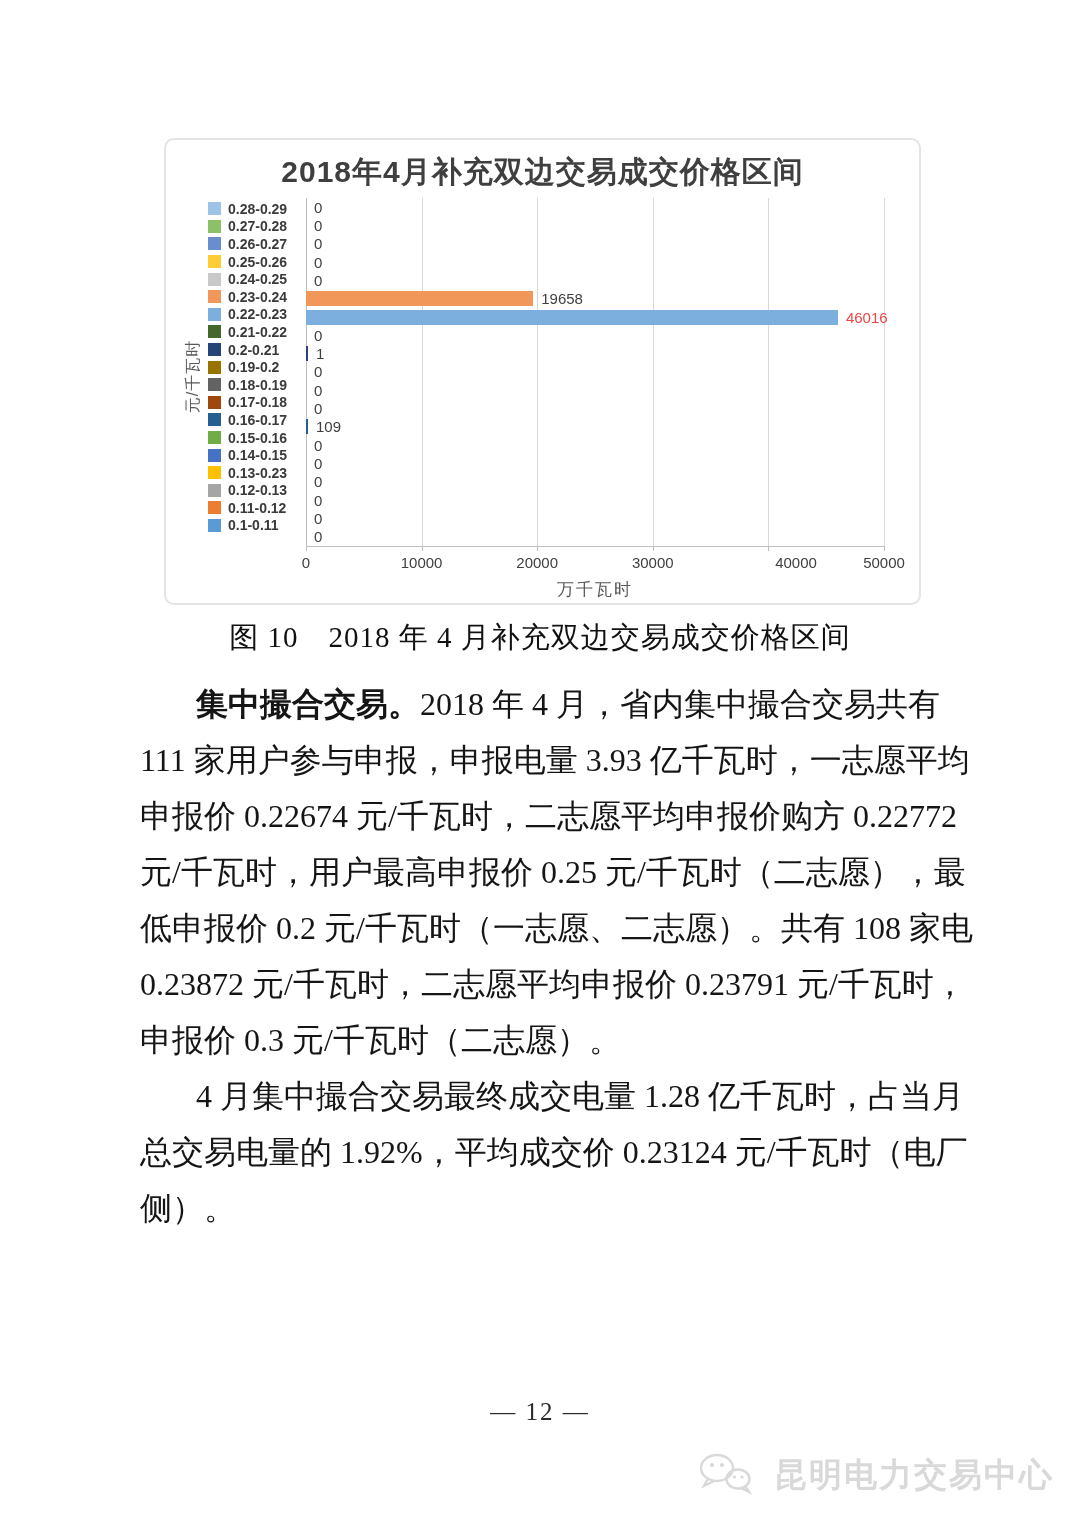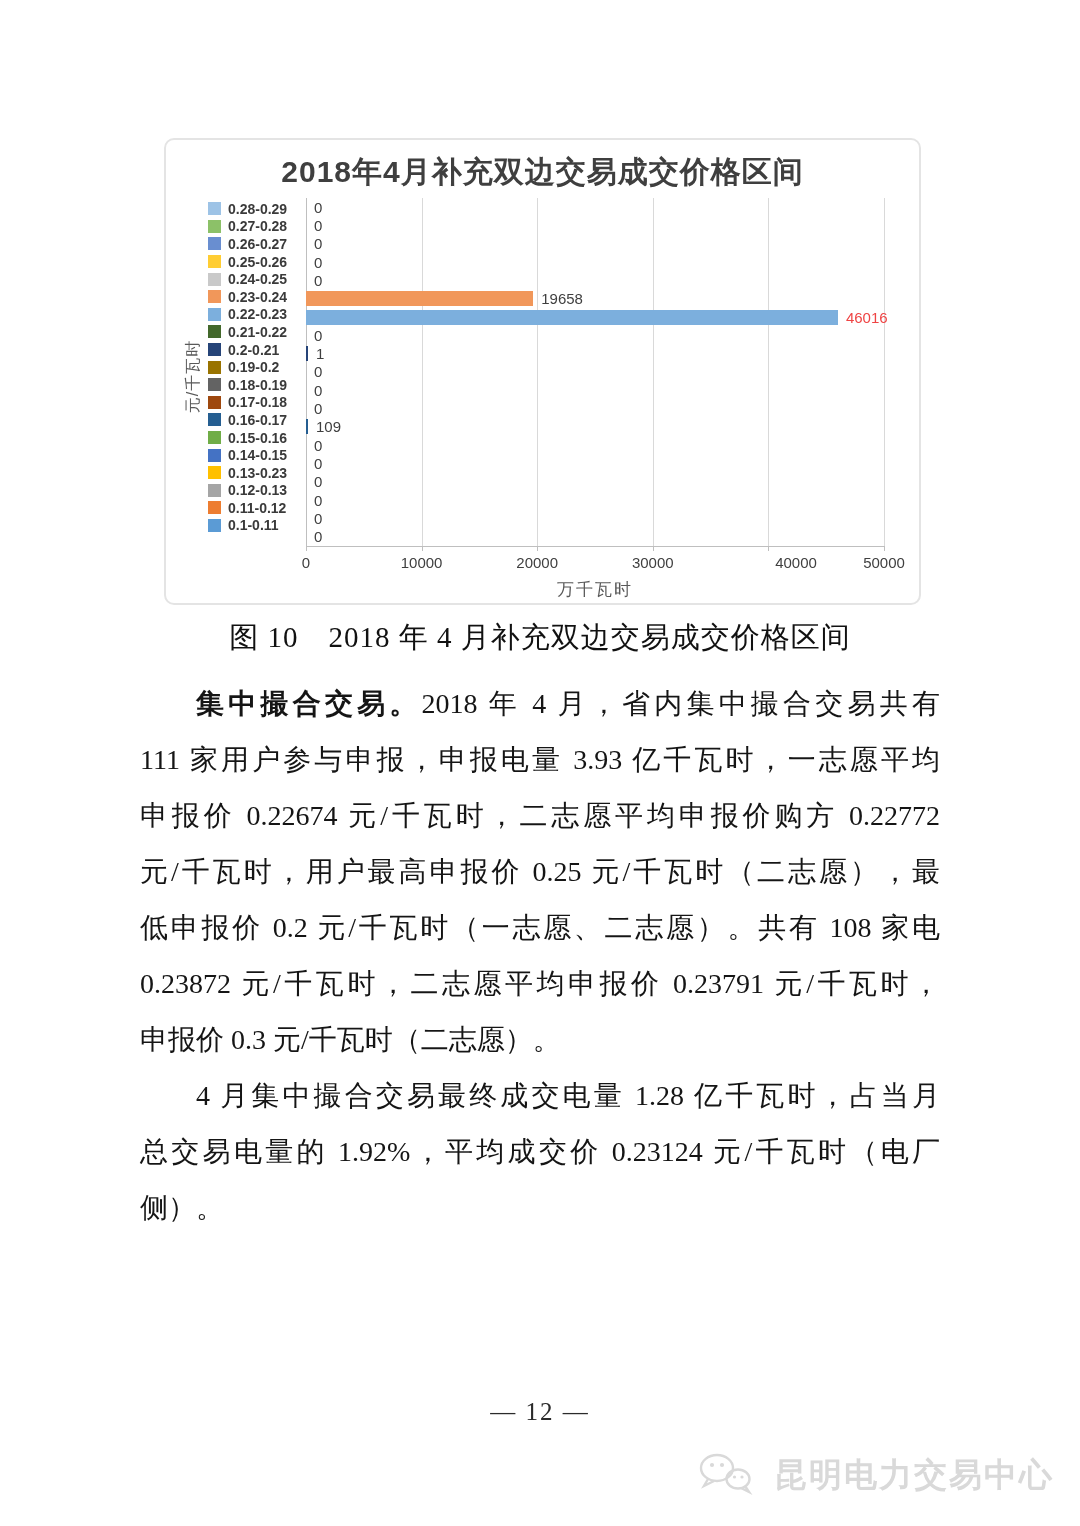--- a/index.html
+++ b/index.html
@@ -46,21 +46,21 @@
     transform:rotate(-90deg);
   }
 
   
   .caption{
     position:absolute;left:140px;top:618px;width:800px;text-align:center;
     font-size:29px;color:#111;letter-spacing:1px;
   }
   .bodytext{position:absolute;left:140px;top:676px;width:800px;}
   .ln{
-    font-size:28px;line-height:56px;height:56px;white-space:nowrap;
+    font-size:32px;line-height:56px;height:56px;white-space:nowrap;
     text-align:justify;text-align-last:justify;color:#151515;
   }
   .ln.last{text-align:left;text-align-last:left;}
   .ln.indent{padding-left:56px;}
   .lead{font-family:"Liberation Sans","DejaVu Sans",sans-serif;font-weight:bold;}
 
   
   .page-number{
     position:absolute;left:0;right:0;top:1398px;text-align:center;
     font-size:25px;color:#2b2b2b;letter-spacing:2px;

